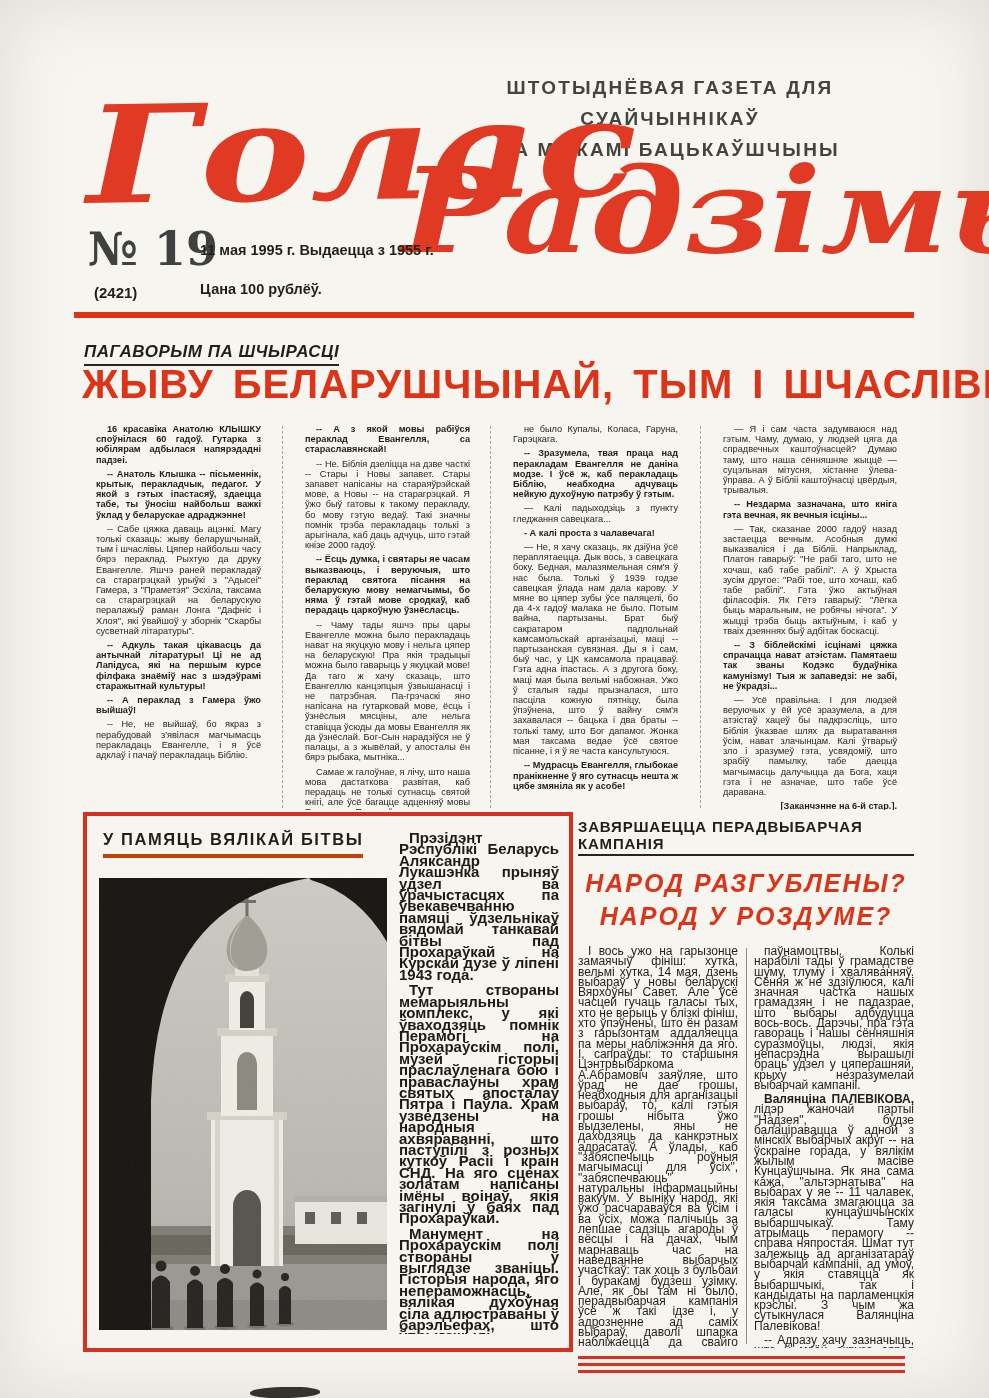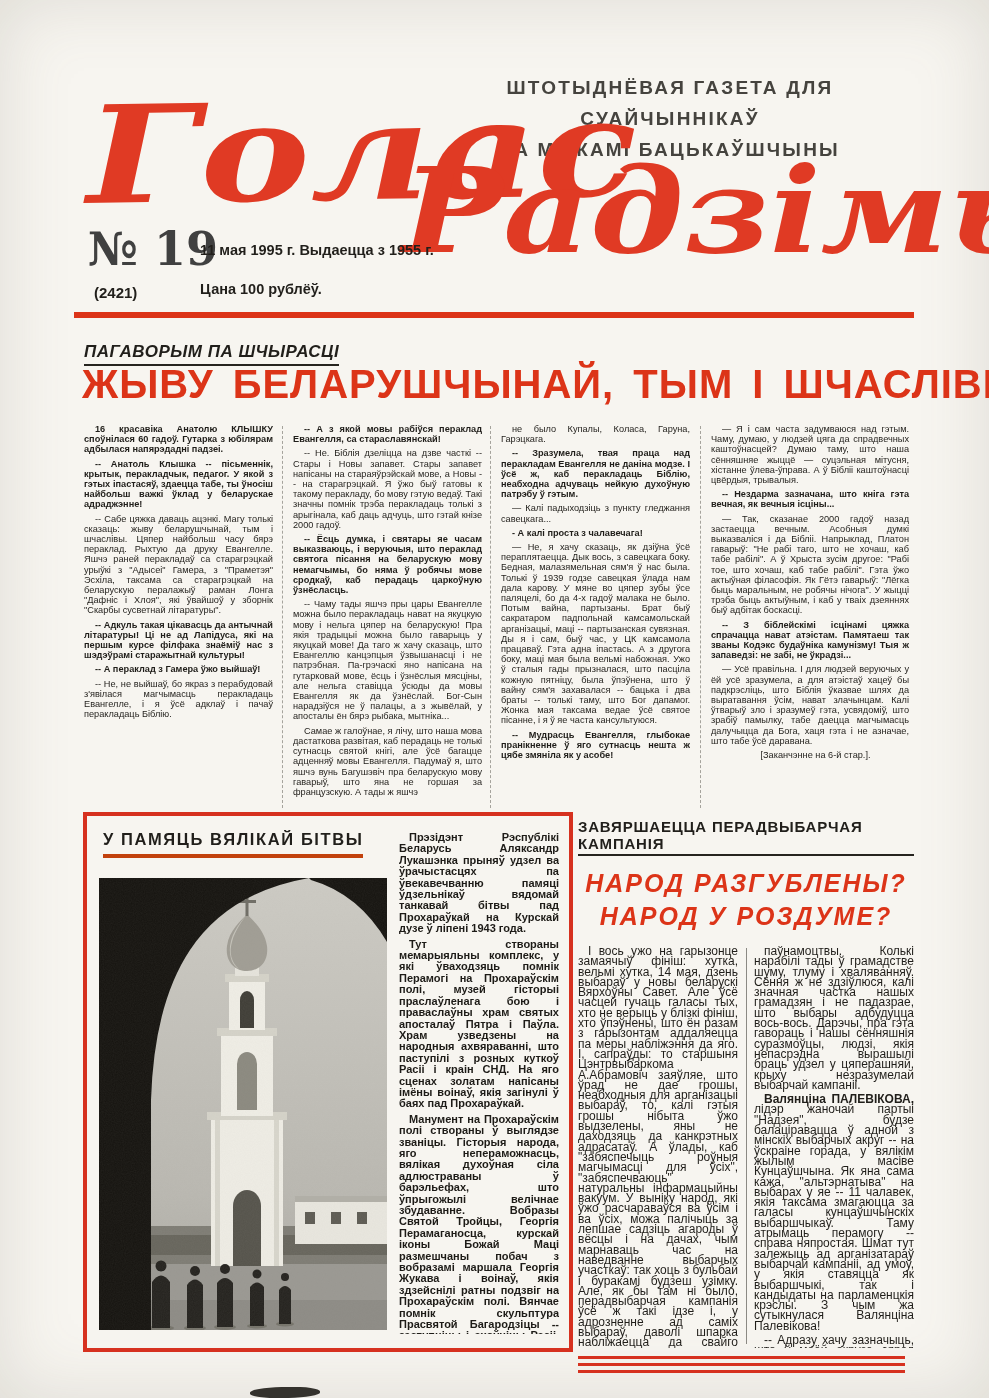--- a/index.html
+++ b/index.html
@@ -30,32 +30,32 @@
   .kicker{position:absolute;left:84px;top:342px;font-size:17px;font-weight:bold;font-style:italic;
     letter-spacing:.5px;padding-bottom:2px;border-bottom:2.5px solid #26241f;}
   .headline{position:absolute;left:82px;top:362px;margin:0;width:834px;white-space:nowrap;
     font-size:40px;font-weight:bold;letter-spacing:1px;word-spacing:7px;color:var(--brand-red);}
   .cols{position:absolute;left:80px;top:424px;width:833px;height:386px;}
   .icol{position:absolute;top:0;width:197px;height:386px;overflow:hidden;text-align:justify;
     font-size:9.2px;line-height:10.2px;color:#201e1a;}
   .c1{left:0;} .c2{left:209px;} .c3{left:417px;} .c4{left:627px;width:206px;}
   .colsep{position:absolute;top:2px;height:382px;width:0;border-left:1px dashed #a5a39c;}
   .s1{left:202px;} .s2{left:410px;} .s3{left:620px;}
-  .icol p{margin:0 4px 4px;text-indent:11px;}
+  .icol p{margin:0 16px 4px;text-indent:11px;}
   .q{font-weight:bold;}
-  .cont{text-align:center;text-indent:0;margin-top:8px;font-weight:normal;}
+  .cont{text-align:right;text-indent:0;margin-top:8px;font-weight:bold;}
   
   .battle{position:absolute;left:83px;top:812px;width:490px;height:540px;
     border:4px solid #d6311f;box-sizing:border-box;}
   .b-heading{position:absolute;left:16px;top:14px;font-size:16.5px;font-weight:bold;
     letter-spacing:1.6px;border-bottom:4px solid #c2410c;padding-bottom:5px;}
   .b-photo{position:absolute;left:12px;top:62px;width:288px;height:452px;}
   .b-photo svg{display:block;}
   .b-text{position:absolute;left:312px;top:16px;width:160px;height:502px;overflow:hidden;
-    font-weight:bold;font-size:11px;line-height:11.4px;text-align:justify;color:#1d1b17;}
+    font-weight:bold;font-size:15px;line-height:11.4px;text-align:justify;color:#1d1b17;}
   .b-text p{margin:0 0 4px;text-indent:10px;}
   
   .election{position:absolute;left:578px;top:818px;width:336px;height:548px;}
   .e-kicker{display:inline-block;font-size:15px;font-weight:bold;letter-spacing:.8px;
     border-bottom:2.5px solid #26241f;padding-bottom:2px;}
   .e-headline{margin-top:11px;text-align:center;color:var(--brand-red);font-weight:bold;
     font-style:italic;font-size:25px;line-height:33px;letter-spacing:2px;}
   .e-cols{position:relative;margin-top:13px;height:402px;}
   .e-col{position:absolute;top:0;width:160px;height:402px;overflow:hidden;
     font-size:12px;line-height:10.3px;text-align:justify;color:#201e1a;}
@@ -99,21 +99,21 @@
       <p class="q">-- Анатоль Клышка -- пісьменнік, крытык, перакладчык, педагог. У якой з гэтых іпастасяў, здаецца табе, ты ўносіш найбольш важкі ўклад у беларускае адраджэнне!</p>
       <p>-- Сабе цяжка даваць ацэнкі. Магу толькі сказаць: жыву беларушчынай, тым і шчаслівы. Цяпер найбольш часу бярэ пераклад. Рыхтую да друку Евангелле. Яшчэ раней перакладаў са старагрэцкай урыўкі з "Адысеі" Гамера, з "Праметэя" Эсхіла, таксама са старагрэцкай на беларускую пералажыў раман Лонга "Дафніс і Хлоя", які ўвайшоў у зборнік "Скарбы сусветнай літаратуры".</p>
       <p class="q">-- Адкуль такая цікавасць да антычнай літаратуры! Ці не ад Лапідуса, які на першым курсе філфака знаёміў нас з шэдэўрамі старажытнай культуры!</p>
       <p class="q">-- А пераклад з Гамера ўжо выйшаў!</p>
       <p>-- Не, не выйшаў, бо якраз з перабудовай з'явілася магчымасць перакладаць Евангелле, і я ўсё адклаў і пачаў перакладаць Біблію.</p>
     </div>
 
     <div class="icol c2">
       <p class="q">-- А з якой мовы рабіўся пераклад Евангелля, са стараславянскай!</p>
       <p>-- Не. Біблія дзеліцца на дзве часткі -- Стары і Новы запавет. Стары запавет напісаны на стараяўрэйскай мове, а Новы -- на старагрэцкай. Я ўжо быў гатовы к такому перакладу, бо мову гэтую ведаў. Такі значны помнік трэба перакладаць толькі з арыгінала, каб даць адчуць, што гэтай кнізе 2000 гадоў.</p>
-      <p class="q">-- Ёсць думка, і святары яе часам выказваюць, і веруючыя, што пераклад святога пісання на беларускую мову немагчымы, бо няма ў робячы мове сродкаў, каб перадаць царкоўную ўзнёсласць.</p>
+      <p class="q">-- Ёсць думка, і святары яе часам выказваюць, і веруючыя, што пераклад святога пісання на беларускую мову немагчымы, бо няма ў гэтай мове сродкаў, каб перадаць царкоўную ўзнёсласць.</p>
       <p>-- Чаму тады яшчэ пры цары Евангелле можна было перакладаць нават на якуцкую мову і нельга цяпер на беларускую! Пра якія традыцыі можна было гаварыць у якуцкай мове! Да таго ж хачу сказаць, што Евангеллю канцэпцыя ўзвышанасці і не патрэбная. Па-грэчаскі яно напісана на гутарковай мове, ёсць і ўзнёслыя мясціны, але нельга ставіцца ўсюды да мовы Евангелля як да ўзнёслай. Бог-Сын нарадзіўся не ў палацы, а з жывёлай, у апосталы ён бярэ рыбака, мытніка...</p>
       <p>Самае ж галоўнае, я лічу, што наша мова дастаткова развітая, каб перадаць не толькі сутнасць святой кнігі, але ўсё багацце адценняў мовы Евангелля. Падумаў я, што яшчэ вунь Багушэвіч пра беларускую мову гаварыў, што яна не горшая за французскую. А тады ж яшчэ</p>
     </div>
 
     <div class="icol c3">
       <p>не было Купалы, Коласа, Гаруна, Гарэцкага.</p>
       <p class="q">-- Зразумела, твая праца над перакладам Евангелля не даніна модзе. І ўсё ж, каб перакладаць Біблію, неабходна адчуваць нейкую духоўную патрэбу ў гэтым.</p>
       <p>— Калі падыходзіць з пункту гледжання савецкага...</p>
       <p class="q">- А калі проста з чалавечага!</p>
       <p>— Не, я хачу сказаць, як дзіўна ўсё пераплятаецца. Дык вось, з савецкага боку. Бедная, малазямельная сям'я ў нас была. Толькі ў 1939 годзе савецкая ўлада нам дала карову. У мяне во цяпер зубы ўсе паляцелі, бо да 4-х гадоў малака не было. Потым вайна, партызаны. Брат быў сакратаром падпольнай камсамольскай арганізацыі, маці -- партызанская сувязная. Ды я і сам, быў час, у ЦК камсамола працаваў. Гэта адна іпастась. А з другога боку, маці мая была вельмі набожная. Ужо ў сталыя гады прызналася, што пасціла кожную пятніцу, была ўпэўнена, што ў вайну сям'я захавалася -- бацька і два браты -- толькі таму, што Бог дапамог. Жонка мая таксама ведае ўсё святое пісанне, і я ў яе часта кансультуюся.</p>

